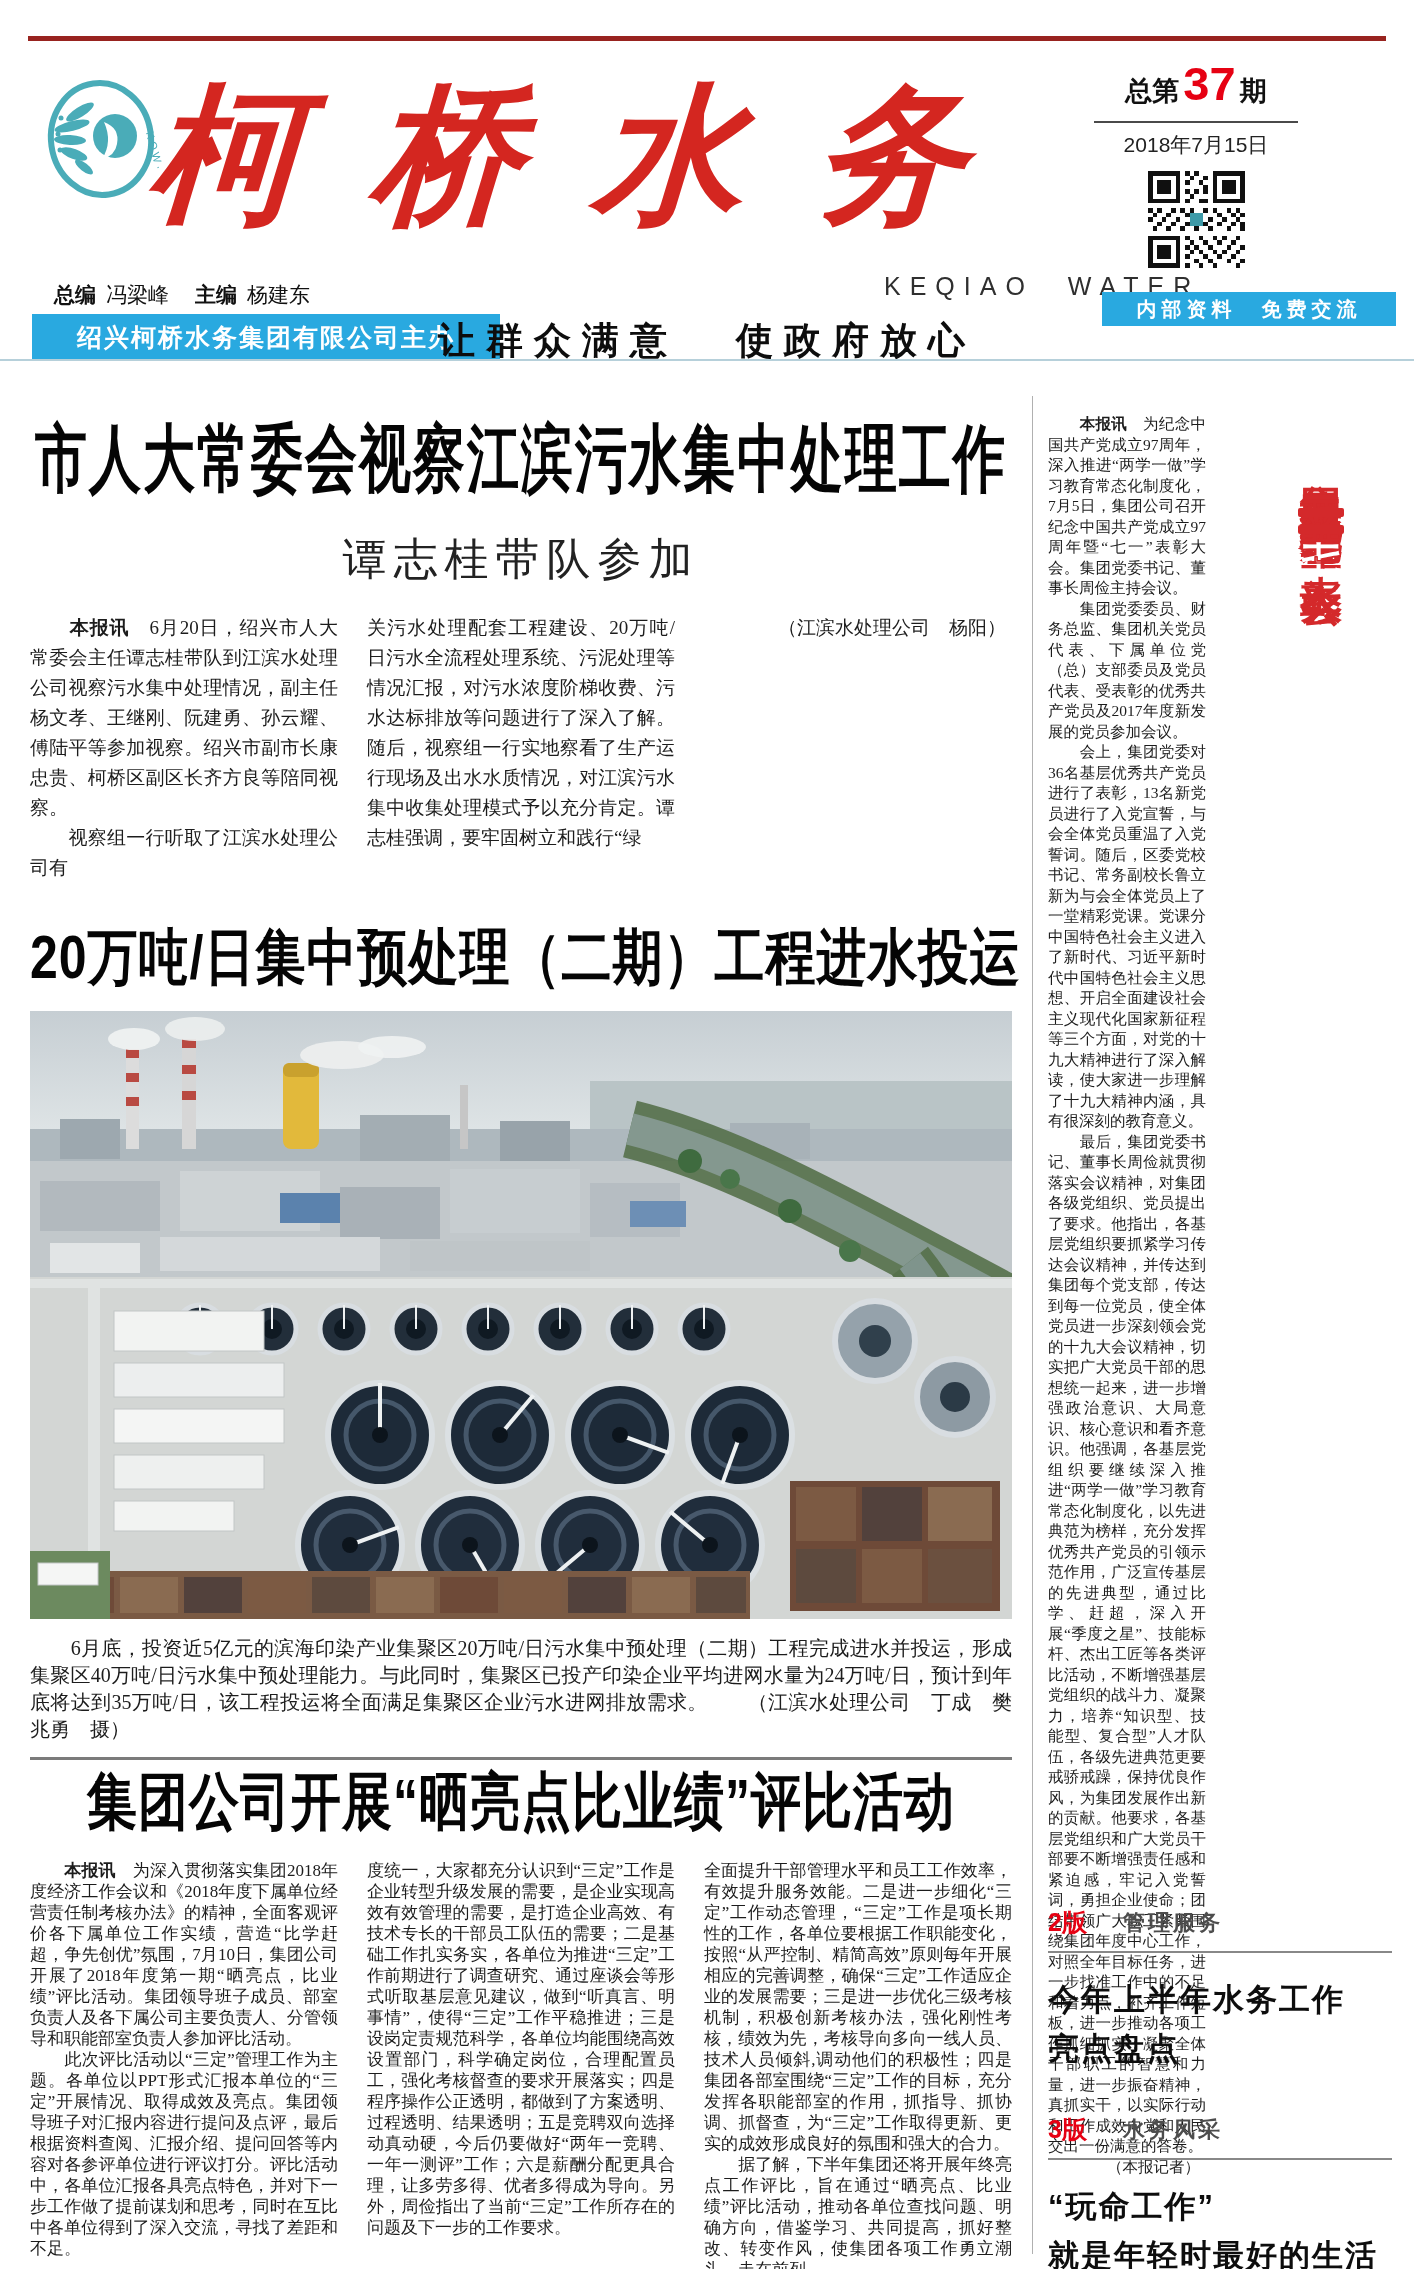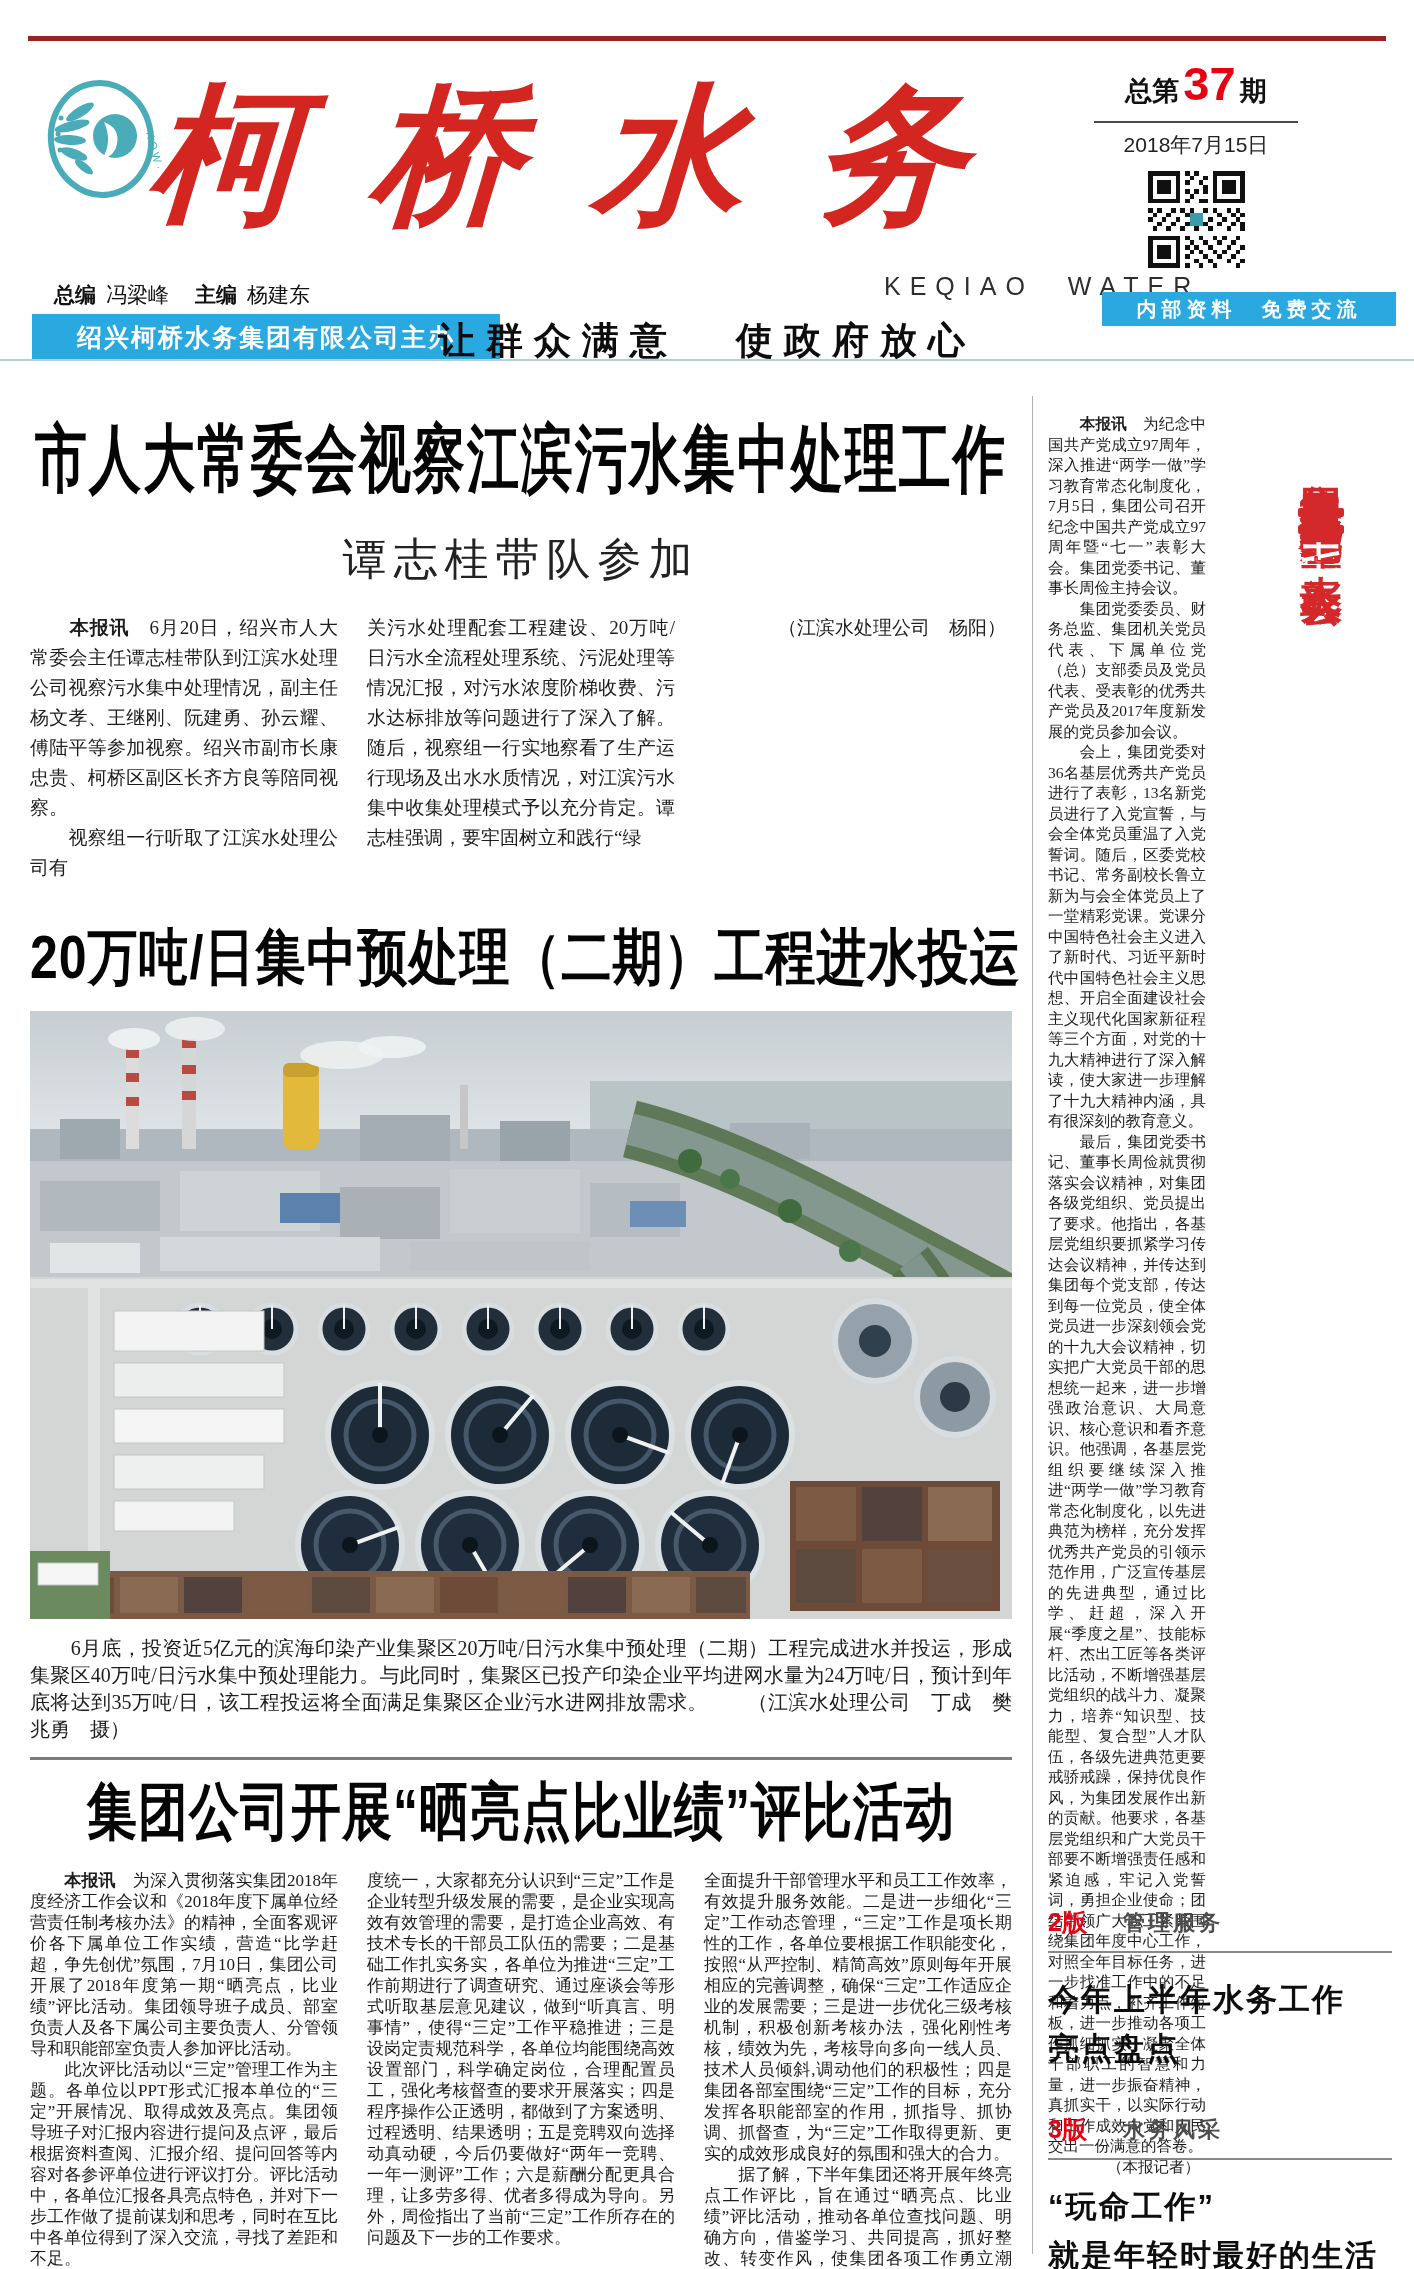--- a/index.html
+++ b/index.html
@@ -45,21 +45,21 @@
   .a1 p,.a3 p{margin:0;}
   .byline{text-align:right;padding-right:6px;}
   .h2wrap{margin-top:34px;height:74px;}
   .h2{font-family:"Liberation Sans",sans-serif;font-weight:900;font-size:50px;letter-spacing:1px;
         color:#050505;white-space:nowrap;transform:scaleY(1.22);transform-origin:center top;text-align:center;}
   .photo{margin-top:20px;width:982px;height:608px;display:block;background:#cfd4d4;}
   .caption{margin-top:16px;font-size:20px;line-height:27px;text-align:justify;}
   .cap-byline{margin-left:40px;}
   .rule3{margin-top:14px;height:3px;background:#7b7b7b;}
   .kicker{margin-top:20px;text-align:center;font-size:35px;letter-spacing:4px;color:#1a1a1a;}
-  .h3wrap{margin-top:10px;height:78px;}
+  .h3wrap{height:78px;}
   .h3{font-family:"Liberation Sans",sans-serif;font-weight:900;font-size:50px;letter-spacing:1px;
         color:#050505;white-space:nowrap;transform:scaleY(1.25);transform-origin:center top;text-align:center;}
   .a3{margin-top:22px;font-size:17px;line-height:21px;}
   
   .side-divider{position:absolute;left:1032px;top:396px;width:1px;height:1858px;background:#b0b0b0;}
   .side-body{position:absolute;left:1048px;top:414px;width:158px;font-size:15.5px;line-height:20.5px;
         text-align:justify;color:#1c1c1c;}
   .side-body p{margin:0;}
   .v-headline{position:absolute;left:1272px;top:452px;height:1040px;width:92px;
         writing-mode:vertical-rl;font-family:"Liberation Serif",serif;font-weight:800;

